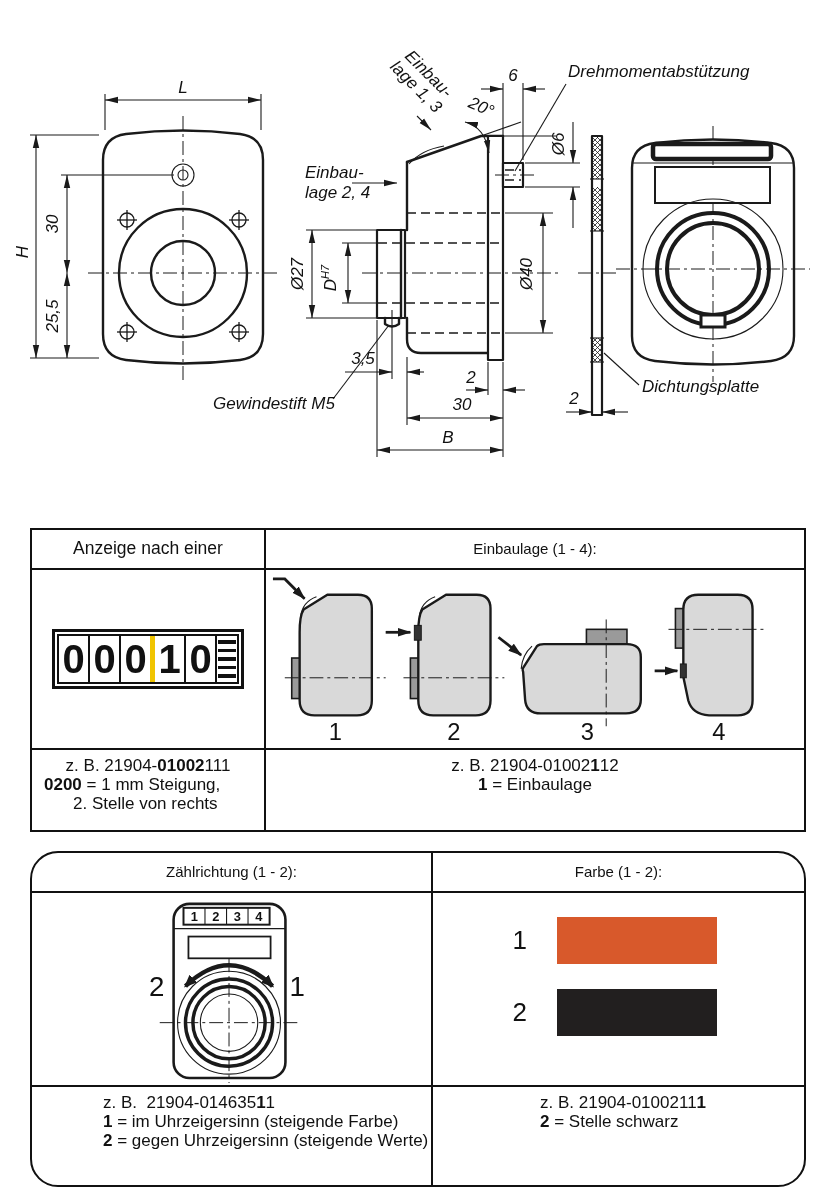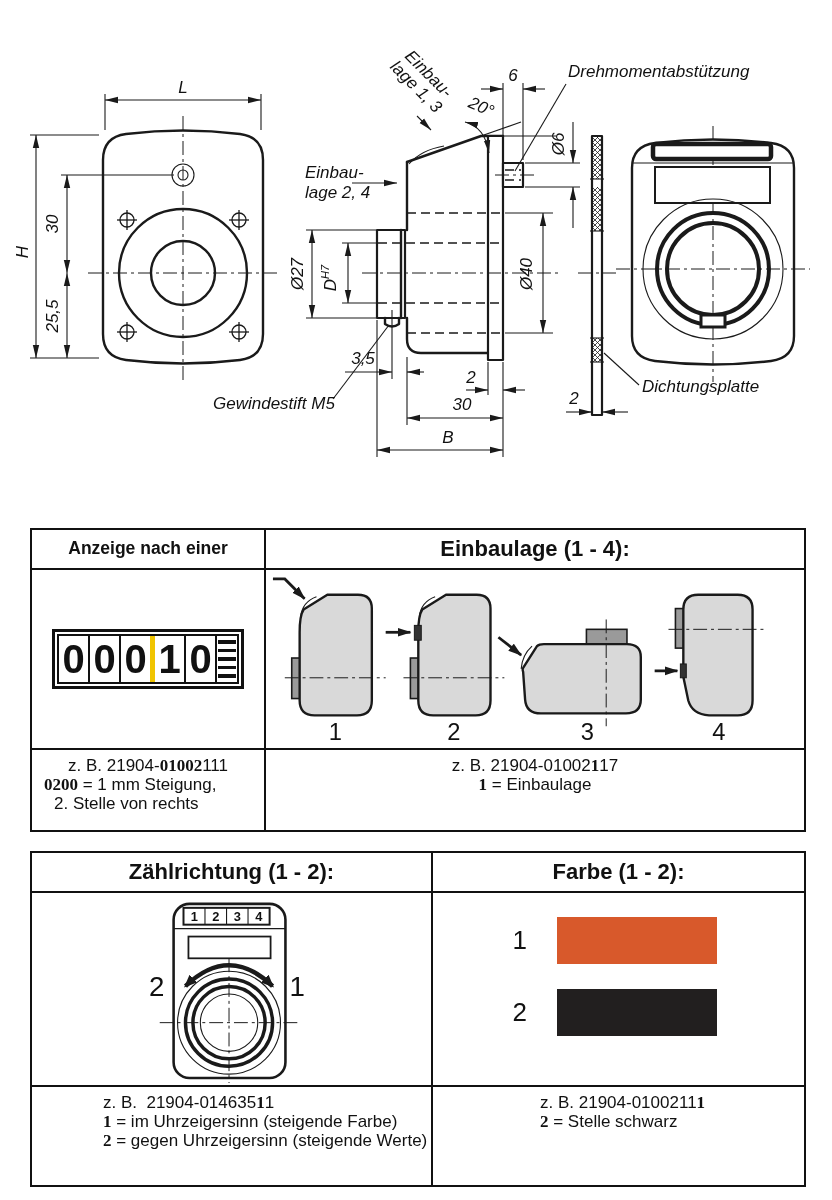--- a/index.html
+++ b/index.html
@@ -16,44 +16,44 @@
   .sup{font-size:11px;}
   .num{font:24px "Liberation Sans",sans-serif;fill:#111;}
   .wdig{font:bold 13px "Liberation Sans",sans-serif;fill:#111;}
   .sil{fill:#d9d9d9;stroke:#1a1a1a;stroke-width:2.4;stroke-linejoin:round;}
   .tab{fill:#9a9a9a;stroke:#1a1a1a;stroke-width:1.6;}
   .nub{fill:#333;stroke:#1a1a1a;stroke-width:1;}
   .bold-arrow{fill:none;stroke:#1a1a1a;stroke-width:2.8;}
   
   .tbl{position:absolute;left:30px;width:772px;border:2.5px solid #111;display:grid;background:#fff;}
   #t1{top:528px;height:300px;grid-template-columns:234px 1fr;grid-template-rows:40px 180px 1fr;}
-  #t2{top:851px;height:332px;grid-template-columns:401px 1fr;grid-template-rows:40px 194px 1fr;}
+  #t2{top:851px;height:332px;grid-template-columns:401px 1fr;grid-template-rows:40px 194px 1fr;border-radius:28px;}
   .cell{position:relative;overflow:hidden;}
   .br{border-right:2.5px solid #111;}
   .bb{border-bottom:2.5px solid #111;}
   .hdr{display:flex;flex-direction:column;align-items:center;justify-content:center;
-       font-weight:bold;font-size:17.5px;line-height:19.5px;text-align:center;gap:39px;}
-  .hdr1{font-size:22px;}
+       font-weight:normal;font-size:17.5px;line-height:19.5px;text-align:center;gap:39px;}
+  .hdr1{font-size:15px;}
   
   .counter-wrap{display:flex;align-items:center;justify-content:center;height:100%;}
   .counter{border:3px solid #111;padding:2px;background:#fff;}
   .counter-inner{border:2px solid #111;display:flex;align-items:stretch;height:46px;}
   .digit{width:29px;font:bold 40px/46px "Liberation Sans",sans-serif;text-align:center;border-left:2px solid #111;}
   .digit:first-child{border-left:none;}
   .digit.comma{border-left:5px solid #F0C400;}
   .knurl{width:20px;border-left:2px solid #111;display:flex;align-items:center;}
   .knurl-in{width:100%;height:38px;margin:0 1px;
             background:repeating-linear-gradient(180deg,#111 0 3.5px,#fff 3.5px 8.5px);}
   
   .ex{font:17px/19px "Liberation Sans",sans-serif;padding-top:6px;}
-  .ex b{font-weight:bold;font-family:Liberation Serif, serif;}
+  .ex b{font-weight:bold;}
   .exc{text-align:center;}
   #t1 .exl .l1{text-align:center;}
   #t1 .exl .l2,#t1 .exl .l3{padding-left:12px;}
-  #t1 .exl .l4{padding-left:22px;}
+  #t1 .exl .l4{padding-left:41px;}
   #t2 .exl .ln{padding-left:71px;white-space:pre;}
   #t2 .exr .ln{padding-left:107px;white-space:pre;}
   
   .farbe-row{display:flex;align-items:center;gap:30px;margin-left:70px;}
   .farbe-row.r1{margin-top:24px;margin-bottom:25px;}
   .farbe-num{font-size:26px;width:24px;text-align:right;}
   .swatch{width:160px;height:47px;}
 </style>
 </head>
 <body>
@@ -312,21 +312,21 @@
       </svg>
     </div>
 
     <div class="cell br ex exl">
       <div class="l1"><span>z. B. 21904-</span><b>01002</b><span>111</span></div>
       <div class="l2"><b>0200</b><span> = 1 mm Steigung,</span></div>
       <div class="l4">2. Stelle von rechts</div>
     </div>
 
     <div class="cell ex exr exc">
-      <div><span>z. B. 21904-01002</span><b>1</b><span>17</span></div>
+      <div><span>z. B. 21904-01002</span><b>1</b><span>12</span></div>
       <div><b>1</b><span> = Einbaulage</span></div>
     </div>
   </div>
 
   <div class="tbl" id="t2">
     <div class="cell hdr hdr1 br bb">
       <div>Zählrichtung (1 - 2):</div>
     </div>
     <div class="cell hdr hdr1 bb">
       <div>Farbe (1 - 2):</div>

